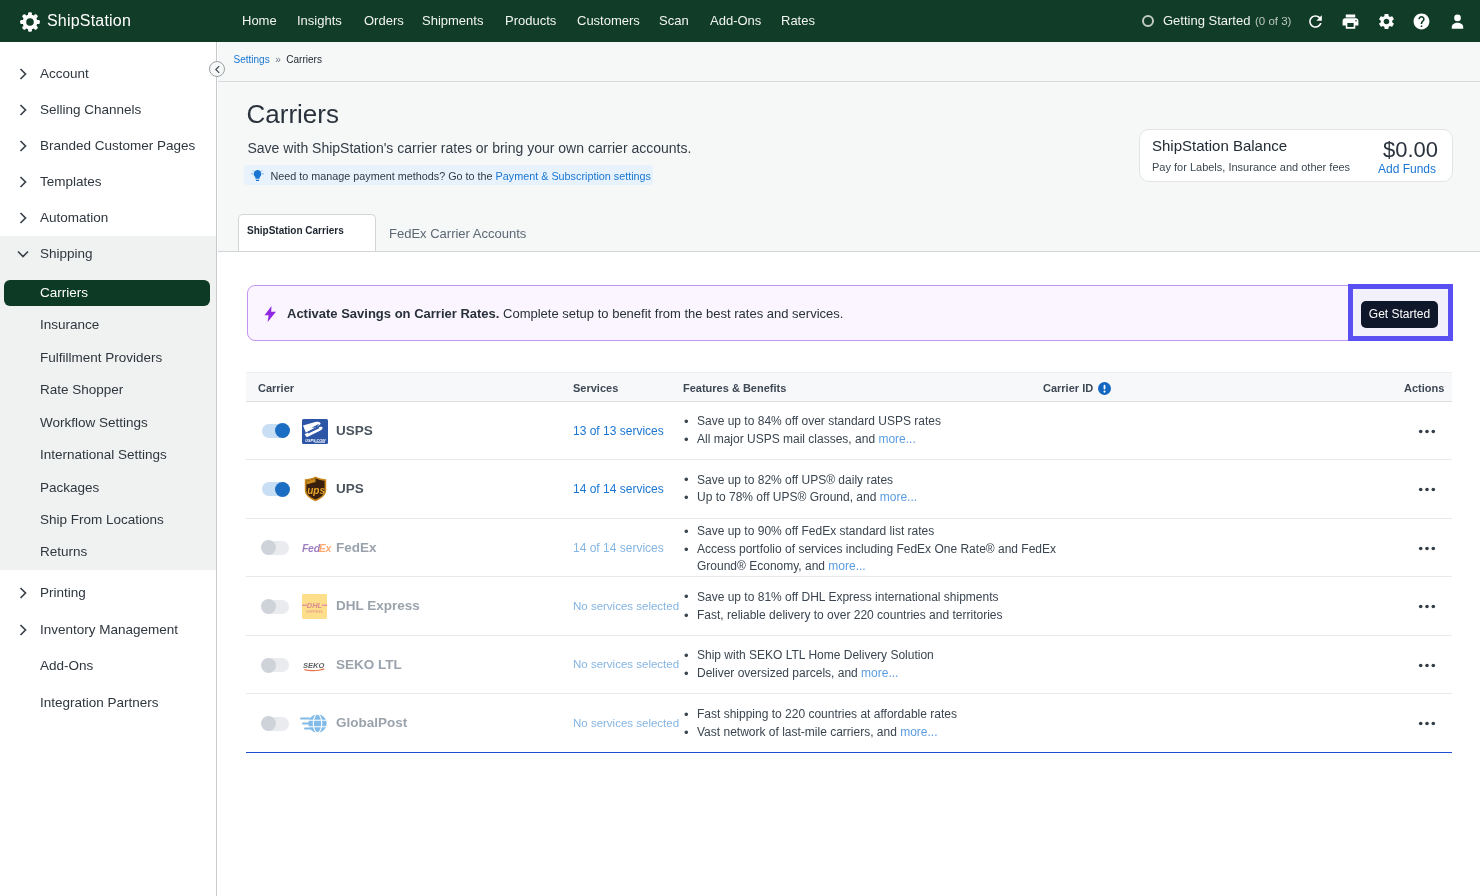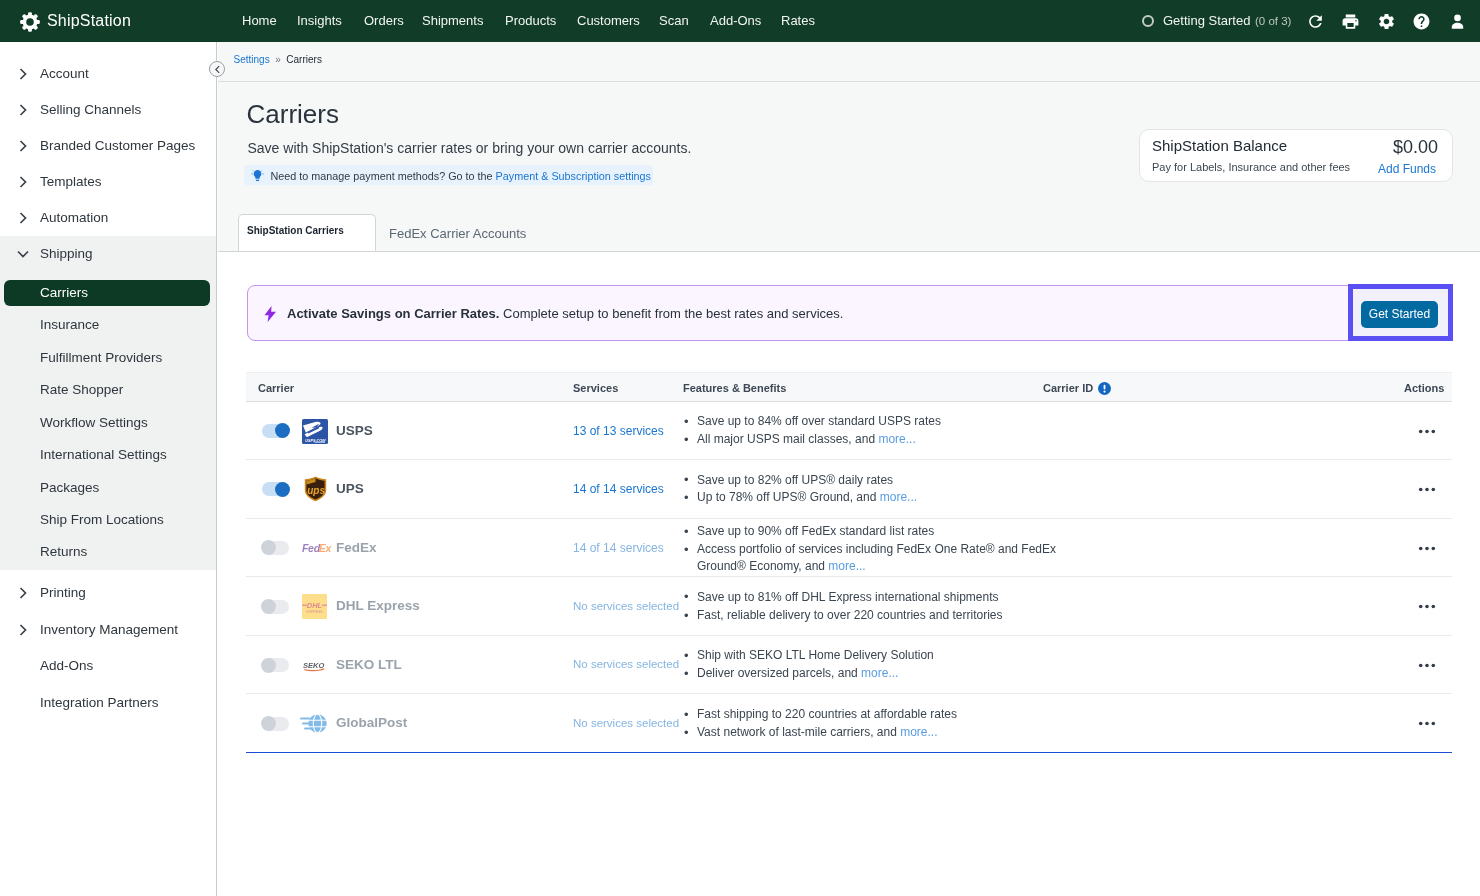--- a/index.html
+++ b/index.html
@@ -18,21 +18,21 @@
 #content { position:absolute; left:218px; top:42px; width:1262px; height:854px; background:#fff; }
 #topsec { position:absolute; left:0; top:0; width:1262px; height:210px; background:#f6f7f7; }
 #crumbbar { position:absolute; left:0; top:0; width:1262px; height:40px; border-bottom:1px solid #d9dcde; }
 #collapse { position:absolute; left:-9px; top:19px; width:16px; height:16px; border-radius:50%; background:#f7f8f8; border:1px solid #9aa0a5; z-index:5; }
 a, .bluelink { color:#1a76d2; text-decoration:none; } a.more { color:#5a9ce2; }
 #tabline { position:absolute; left:0; top:209px; width:1262px; height:1px; background:#d2d5d8; }
 #tabbox { position:absolute; left:20px; top:172px; width:138px; height:38px; background:#fff; border:1px solid #d2d5d8; border-bottom:none; border-radius:5px 5px 0 0; }
 
 #banner { position:absolute; left:29px; top:243px; width:1206px; height:56px; background:#faf5fe; border:1px solid #c495f0; border-radius:8px; }
 #hlbox { position:absolute; left:1130px; top:241.5px; width:105px; height:57px; border:5px solid #5a4ff2; background:#f2f0fa; }
-#getstarted { position:absolute; left:8px; top:12px; width:77px; height:27px; background:#0369a1; border-radius:5px; color:#fff; font-size:12px; line-height:27px; text-align:center; }
+#getstarted { position:absolute; left:8px; top:12px; width:77px; height:27px; background:#0f172a; border-radius:5px; color:#fff; font-size:12px; line-height:27px; text-align:center; }
 
 #tbl { position:absolute; left:28px; top:329.5px; width:1206px; }
 #thead { height:30px; background:#f7f8f9; border-top:1px solid #eceef0; border-bottom:1px solid #dde0e3; position:relative; font-size:11px; font-weight:bold; color:#3d4854; }
 .trow { position:relative; border-bottom:1px solid #e7e9eb; background:#fff; }
 .tname { position:absolute; left:90px; font-size:13.5px; color:#4a545e;font-weight:bold; }
 .tname.dis { color:#9aa3ac; }
 .tsvc { position:absolute; left:327px; font-size:12px; }
 .feat { position:absolute; left:451px; font-size:12px; color:#3a4550; }
 .feat .b { position:absolute; left:-13px; top:-0.5px; font-size:13px; }
 .dots { position:absolute; left:1173px; width:26px; text-align:center; color:#333d49; font-size:15px; letter-spacing:1px; font-weight:bold; }
@@ -154,21 +154,21 @@
     <div id="infostrip" class="abs" style="left:26px;top:123px;width:409px;height:20px;background:#e7f2fc;border-radius:3px;white-space:nowrap">
       <svg class="abs" style="left:7px;top:3.5px" width="13" height="13" viewBox="0 0 24 24" fill="#1a76d2">
           <path d="M9 21c0 .55.45 1 1 1h4c.55 0 1-.45 1-1v-1H9v1zm3-19C8.14 2 5 5.14 5 9c0 2.38 1.19 4.47 3 5.74V17c0 .55.45 1 1 1h6c.55 0 1-.45 1-1v-2.26c1.81-1.27 3-3.36 3-5.74 0-3.86-3.14-7-7-7z"></path>
           <path d="M1 9h2M21 9h2M4 3l1.5 1.5M20 3l-1.5 1.5" stroke="#1a76d2" stroke-width="1.6"></path>
         </svg>
       <div class="abs" style="left:26.5px;top:4.5px;font-size:10.8px;color:#303a44">Need to manage payment methods? Go to the <a href="#">Payment &amp; Subscription settings</a></div>
     </div>
     <div id="balcard" class="abs" style="left:921px;top:87px;width:314px;height:53px;background:#fff;border:1px solid #e2e4e7;border-radius:10px">
       <div class="abs" style="left:12px;top:7px;font-size:15px;color:#222a33">ShipStation Balance</div>
       <div class="abs" style="left:12px;top:31px;font-size:11px;color:#3d4750">Pay for Labels, Insurance and other fees</div>
-      <div class="abs" style="right:14px;top:7px;font-size:18px;color:#2a333d">$0.00</div>
+      <div class="abs" style="right:14px;top:7px;font-size:22px;color:#2a333d">$0.00</div>
       <div class="abs" style="right:16px;top:32px;font-size:12px"><a href="#">Add Funds</a></div>
     </div>
     <div id="tabbox"></div>
     <div class="abs" style="left:29px;top:183px;font-size:10px;font-weight:bold;color:#1b242e;z-index:3">ShipStation Carriers</div>
     <div class="abs" style="left:171px;top:184px;font-size:13px;color:#5c6874;z-index:3">FedEx Carrier Accounts</div>
   </div>
   <div id="tabline"></div>
   <div id="banner">
     <svg class="abs" style="left:16px;top:20px" width="13" height="16" viewBox="0 0 13 16" fill="#9129e2">
         <path d="M7.5 0 L0.5 9.2 H4.6 L3.6 16 L12 5.8 H7.2 Z"></path>

